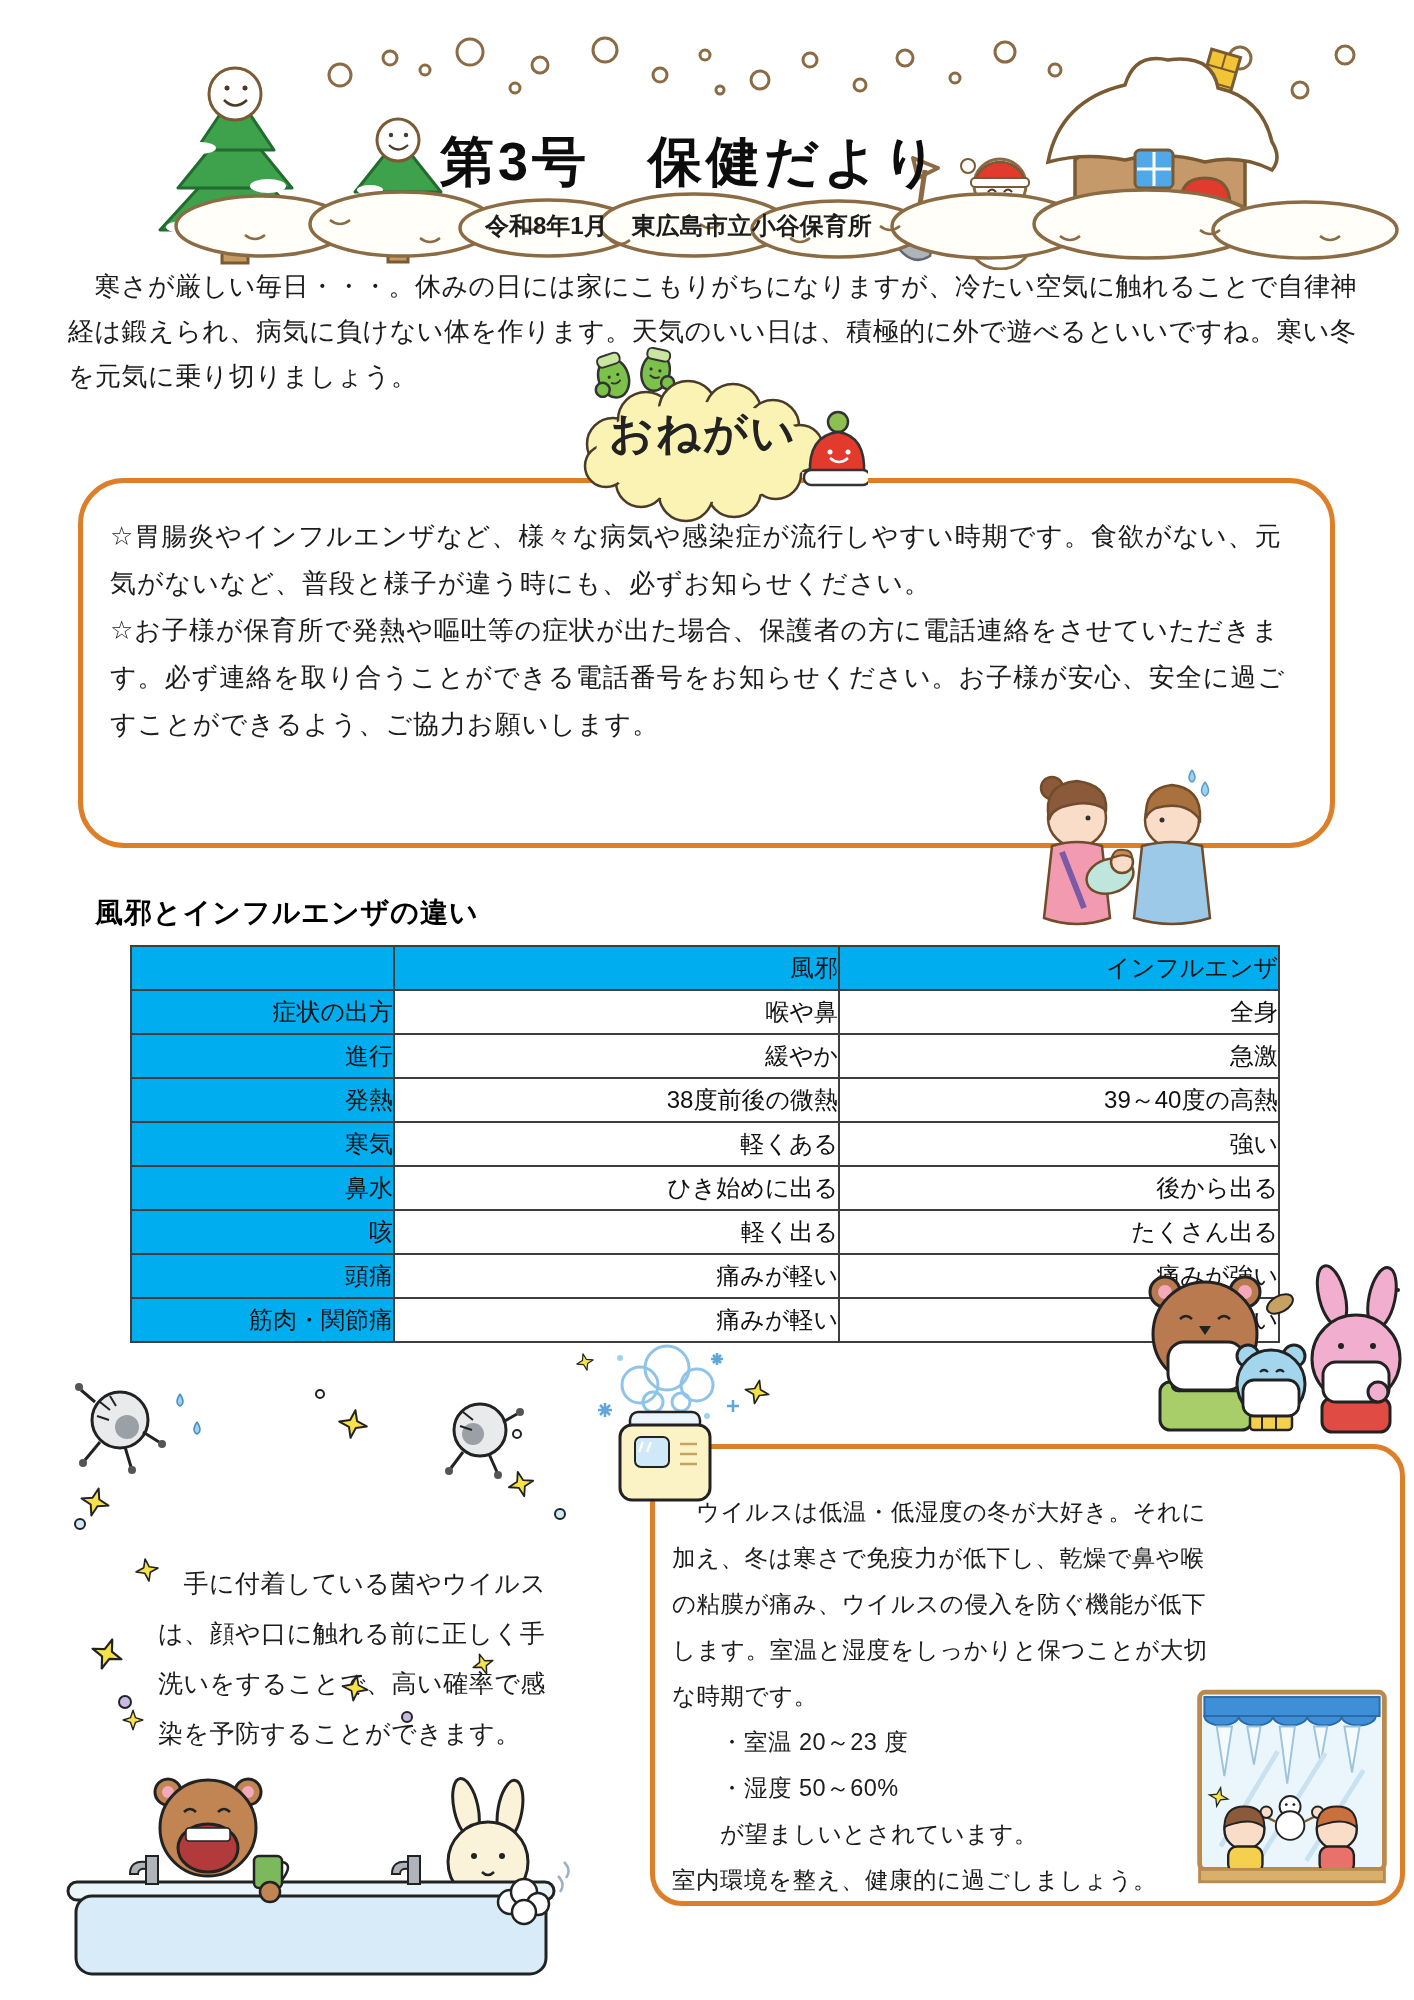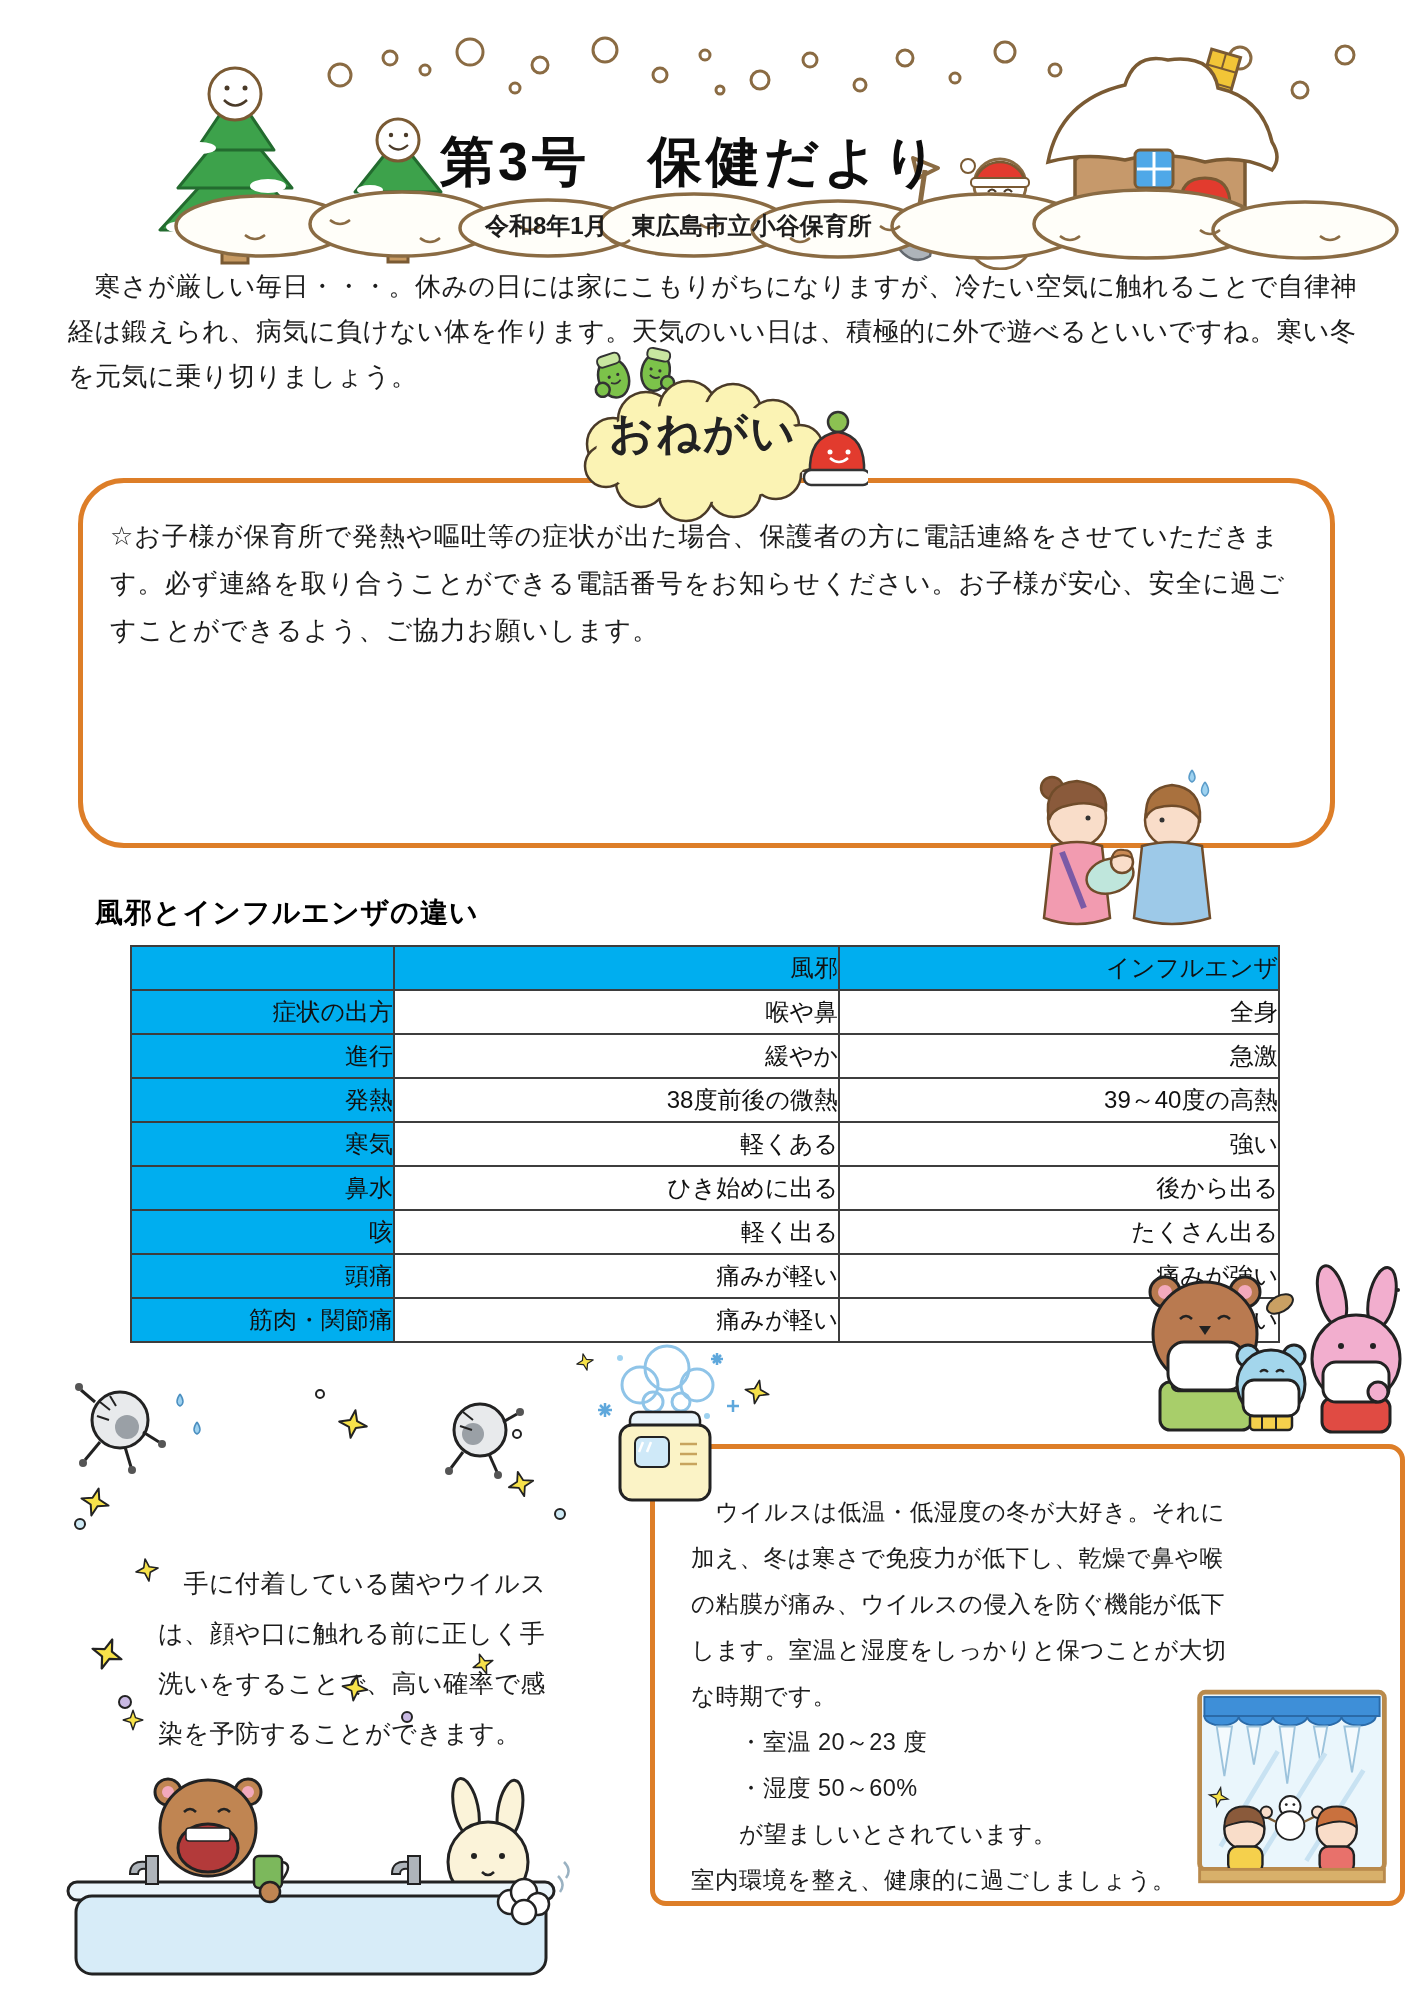--- a/index.html
+++ b/index.html
@@ -40,22 +40,22 @@
   .col0{width:263px;}.col1{width:445px;}.col2{width:440px;}
 
   .animals{position:absolute;left:1130px;top:1262px;z-index:3;}
 
   .bl-decor{position:absolute;left:55px;top:1372px;z-index:1;}
   .handwash{position:absolute;left:150px;top:1550px;width:396px;margin:8px;
             font-size:25px;line-height:50px;letter-spacing:0.5px;}
   .sink{position:absolute;left:58px;top:1770px;}
 
   .humidity-box{position:absolute;left:650px;top:1444px;width:755px;height:462px;
-                box-sizing:border-box;border:5px solid #DD7E28;border-radius:16px;
-                background:#fff;padding:40px 160px 0 36px;z-index:1;}
+                box-sizing:border-box;border:5px solid #DD7E28;border-radius:32px;
+                background:#fff;padding:40px 160px 0 17px;z-index:1;}
   .humidity-box p,.humidity-box div.hline{margin:0;font-size:23.5px;line-height:46px;
                 letter-spacing:0.5px;width:545px;}
   .window-illu{position:absolute;right:8px;top:232px;}
   .humidifier{position:absolute;left:545px;top:1340px;z-index:4;}
 </style>
 </head>
 <body>
 
 <div class="page">
 
@@ -218,20 +218,21 @@
         <rect x="266" y="126" width="66" height="15" rx="7" fill="#fff" stroke="#333" stroke-width="2.5"></rect>
         <circle cx="292" cy="108" r="2.5" fill="#fff"></circle>
           <circle cx="310" cy="108" r="2.5" fill="#fff"></circle>
         <path d="M292,114 q9,8 18,0" fill="none" stroke="#fff" stroke-width="2.5"></path>
       </g>
     </svg>
     <div class="badge-text">おねがい</div>
   </div>
 
   <div class="request-box">
+    <p>☆胃腸炎やインフルエンザなど、様々な病気や感染症が流行しやすい時期です。食欲がない、元気がないなど、普段と様子が違う時にも、必ずお知らせください。</p>
     <p>☆お子様が保育所で発熱や嘔吐等の症状が出た場合、保護者の方に電話連絡をさせていただきます。必ず連絡を取り合うことができる電話番号をお知らせください。お子様が安心、安全に過ごすことができるよう、ご協力お願いします。</p>
   </div>
 
   <svg class="mothers" width="195" height="185" viewBox="0 0 195 185">
     <path d="M183,22 q7,10 0,14 q-7,-4 0,-14" fill="#9ED2F0" stroke="#5b9cc9" stroke-width="1.5"></path>
     <path d="M170,10 q6,9 0,12 q-6,-3 0,-12" fill="#9ED2F0" stroke="#5b9cc9" stroke-width="1.5"></path>
     <circle cx="30" cy="28" r="11" fill="#8a5a3b" stroke="#704c2a" stroke-width="2.5"></circle>
     <circle cx="55" cy="58" r="29" fill="#F9DDC9" stroke="#704c2a" stroke-width="2.5"></circle>
     <path d="M27,60 Q20,24 55,21 Q86,25 84,50 Q68,38 40,47 Q29,51 27,60 Z" fill="#8a5a3b" stroke="#704c2a" stroke-width="2.5"></path>
     <circle cx="66" cy="58" r="2.5" fill="#333"></circle>

